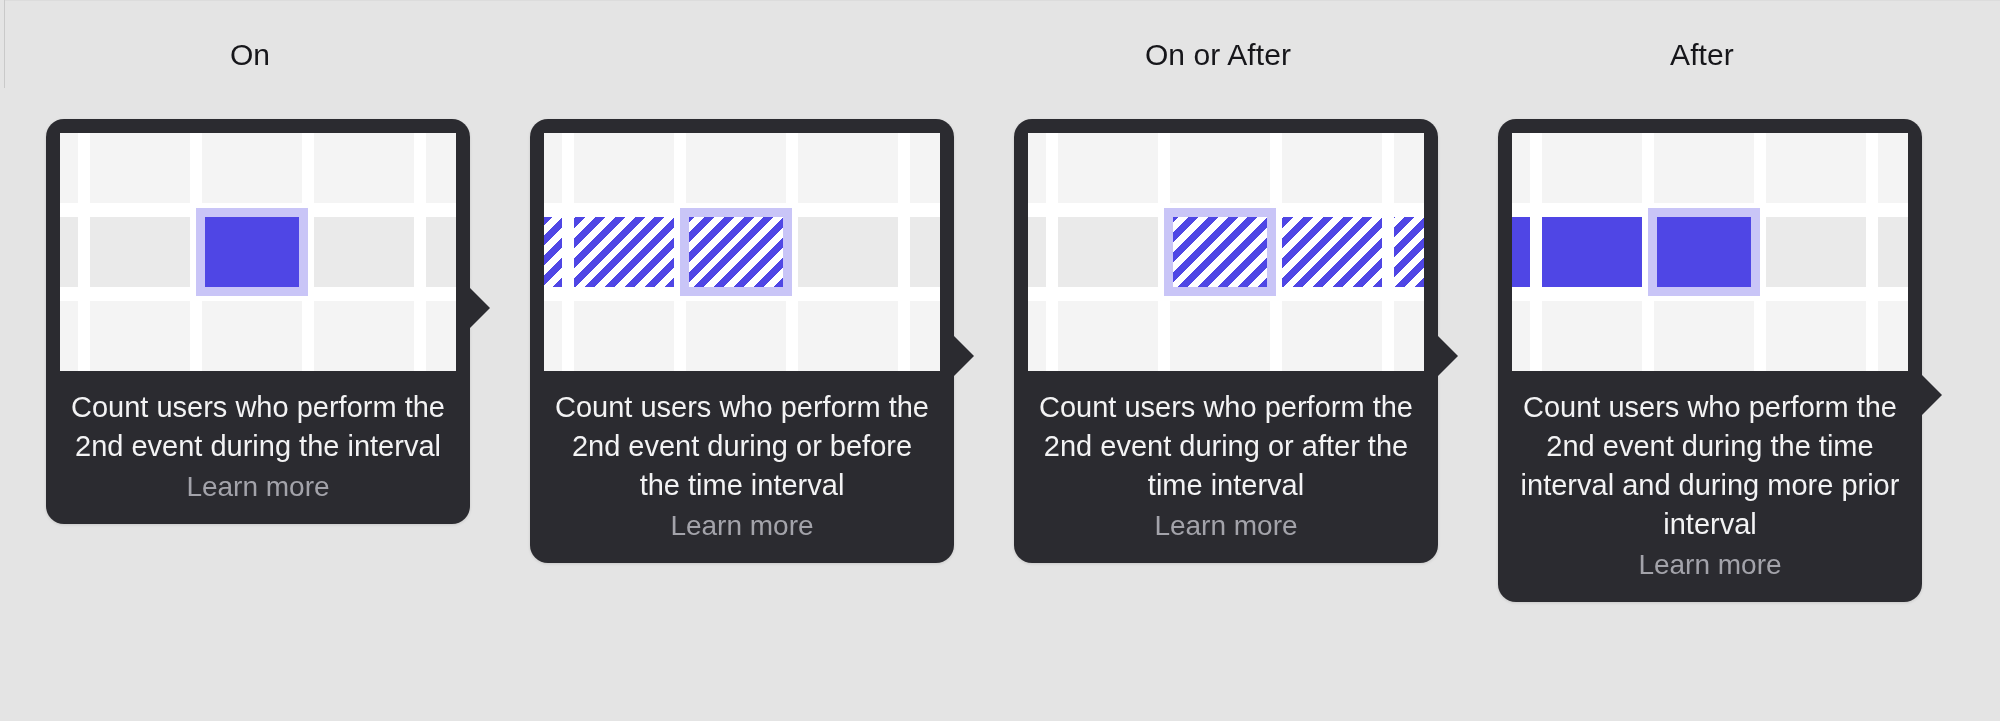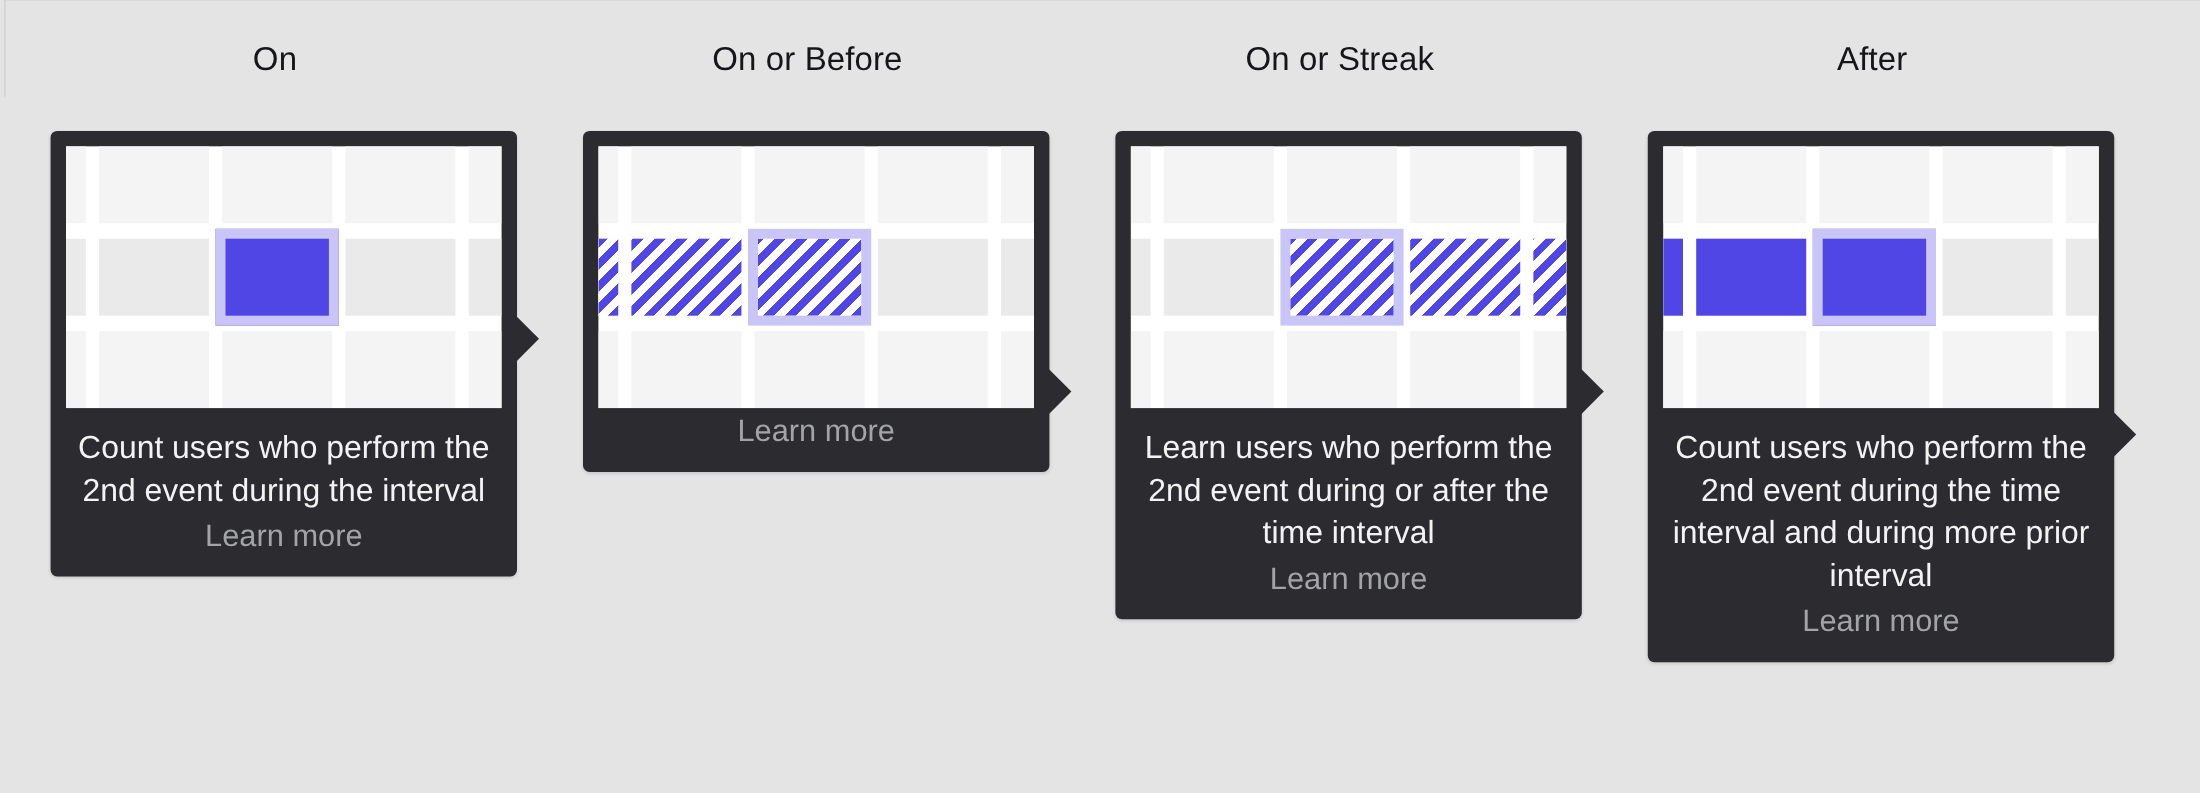--- a/index.html
+++ b/index.html
@@ -49,21 +49,21 @@
     width:424px;
   }
   .col-0 .card-wrap{top:107px;}
   .col-1 .card-wrap{top:107px;}
   .col-2 .card-wrap{top:107px;}
   .col-3 .card-wrap{top:107px;}
 
   .card{
     position:relative;
     background:#2b2b30;
-    border-radius:6px;
+    border-radius:18px;
     padding:14px 14px 18px 14px;
     box-sizing:border-box;
     box-shadow:0 1px 3px rgba(0,0,0,.12);
   }
   
   .tail{
     position:absolute;
     right:-20px;
     width:0;height:0;
     border-top:21px solid transparent;
@@ -175,21 +175,20 @@
           <div class="highlight fill-solid" style="left:136px;top:75px;width:112px;height:88px;"></div>
         </div>
 
         <div class="desc">Count users who perform the 2nd event during the interval</div>
         <a class="learn">Learn more</a>
       </div>
     </div>
   </div>
 
   <div class="col col-1">
-    <div class="col-title">On or Before</div>
     <div class="card-wrap">
       <div class="card">
         <div class="tail" style="top:216px;"></div>
 
         <div class="diagram">
           <div class="grid">
             <div class="cell" style="left:0px;top:0px;width:18px;height:70px;"></div>
             <div class="cell" style="left:30px;top:0px;width:100px;height:70px;"></div>
             <div class="cell" style="left:142px;top:0px;width:100px;height:70px;"></div>
             <div class="cell" style="left:254px;top:0px;width:100px;height:70px;"></div>
@@ -206,27 +205,28 @@
             <div class="cell" style="left:142px;top:168px;width:100px;height:70px;"></div>
             <div class="cell" style="left:254px;top:168px;width:100px;height:70px;"></div>
             <div class="cell" style="left:366px;top:168px;width:30px;height:70px;"></div>
           </div>
 
           <div class="bar hatch" style="left:0px;top:84px;width:18px;height:70px;"></div>
           <div class="bar hatch" style="left:30px;top:84px;width:100px;height:70px;"></div>
           <div class="highlight fill-hatch" style="left:136px;top:75px;width:112px;height:88px;"></div>
         </div>
 
+        <div class="desc">Count users who perform the 2nd event during or before the time interval</div>
         <a class="learn">Learn more</a>
       </div>
     </div>
   </div>
 
   <div class="col col-2">
-    <div class="col-title">On or Streak</div>
+    <div class="col-title">On or After</div>
     <div class="card-wrap">
       <div class="card">
         <div class="tail" style="top:216px;"></div>
 
         <div class="diagram">
           <div class="grid">
             <div class="cell" style="left:0px;top:0px;width:18px;height:70px;"></div>
             <div class="cell" style="left:30px;top:0px;width:100px;height:70px;"></div>
             <div class="cell" style="left:142px;top:0px;width:100px;height:70px;"></div>
             <div class="cell" style="left:254px;top:0px;width:100px;height:70px;"></div>
@@ -243,21 +243,21 @@
             <div class="cell" style="left:142px;top:168px;width:100px;height:70px;"></div>
             <div class="cell" style="left:254px;top:168px;width:100px;height:70px;"></div>
             <div class="cell" style="left:366px;top:168px;width:30px;height:70px;"></div>
           </div>
 
           <div class="bar hatch" style="left:254px;top:84px;width:100px;height:70px;"></div>
           <div class="bar hatch" style="left:366px;top:84px;width:30px;height:70px;"></div>
           <div class="highlight fill-hatch" style="left:136px;top:75px;width:112px;height:88px;"></div>
         </div>
 
-        <div class="desc">Learn users who perform the 2nd event during or after the time interval</div>
+        <div class="desc">Count users who perform the 2nd event during or after the time interval</div>
         <a class="learn">Learn more</a>
       </div>
     </div>
   </div>
 
   <div class="col col-3">
     <div class="col-title">After</div>
     <div class="card-wrap">
       <div class="card">
         <div class="tail" style="top:255px;"></div>

